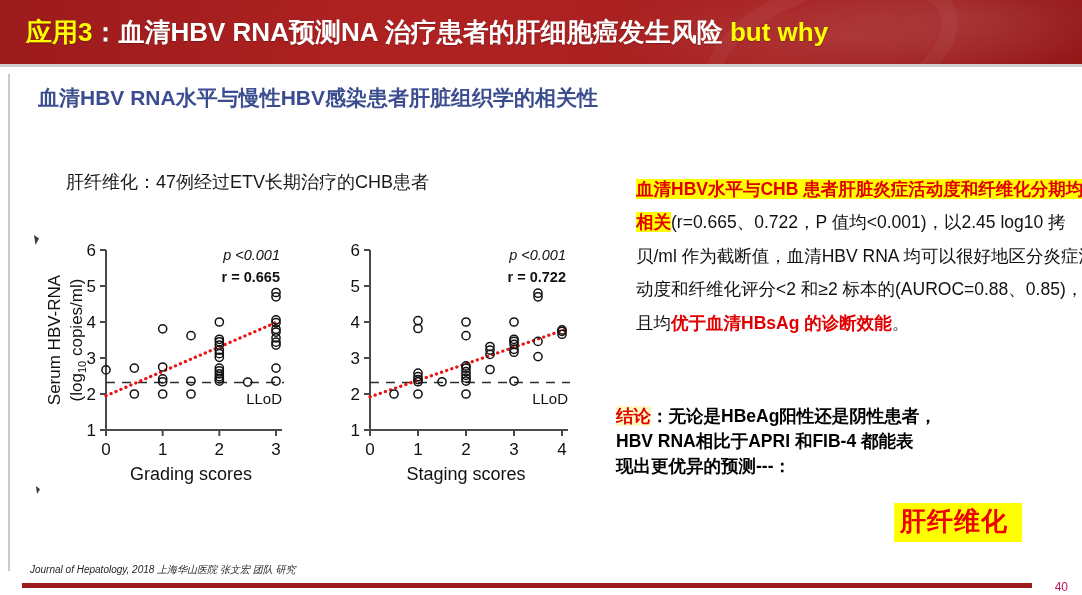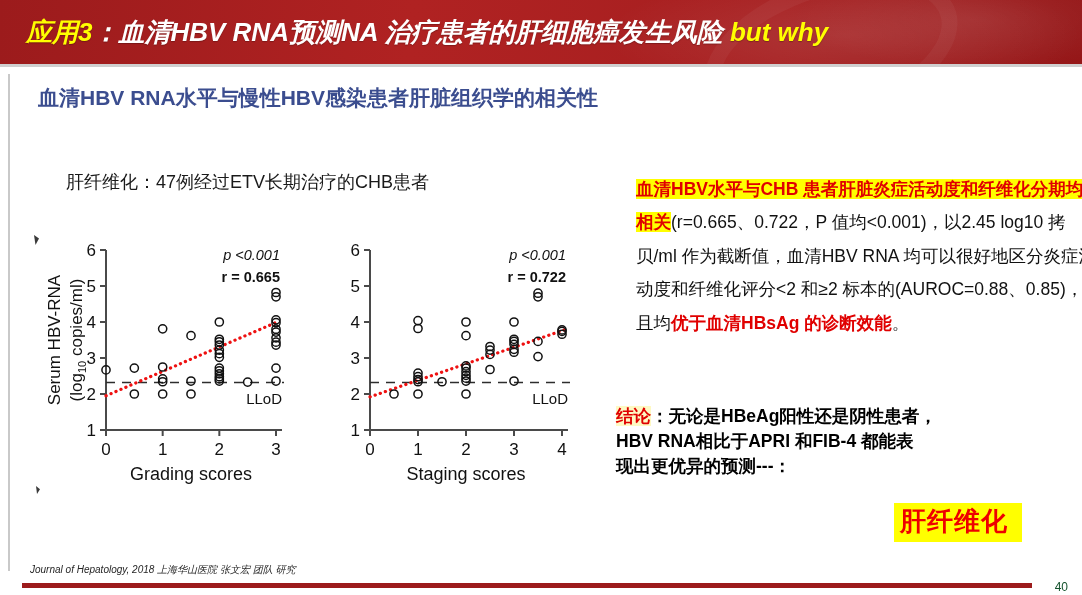--- a/index.html
+++ b/index.html
@@ -19,21 +19,20 @@
   
   #header-bar {
     position: absolute; left: 0; top: 0; width: 1082px; height: 64px;
     background: #ab1f20;
     background-image:
       radial-gradient(ellipse 340px 90px at 78% 55%, rgba(255,255,255,0.10), rgba(255,255,255,0) 70%),
       radial-gradient(ellipse 260px 70px at 90% 30%, rgba(255,255,255,0.08), rgba(255,255,255,0) 70%),
       linear-gradient(95deg, #9c1b1c 0%, #b02222 38%, #a61f20 72%, #951718 100%);
     display: flex; align-items: center;
     overflow: hidden;
-    font-style: italic;
   }
   #header-bar::after {
     content: ""; position: absolute; right: 120px; top: -20px;
     width: 230px; height: 110px; border-radius: 50%;
     border: 16px solid rgba(255,255,255,0.045);
     transform: rotate(-18deg);
   }
   #slide-title {
     position: relative; z-index: 2;
     margin-left: 26px; white-space: nowrap;
@@ -96,21 +95,21 @@
   #footer-citation {
     position: absolute; left: 30px; top: 563px;
     font-size: 10px; font-style: italic; color: #262626; white-space: nowrap;
   }
   #footer-bar {
     position: absolute; left: 22px; top: 583px; width: 1010px; height: 5px;
     background: #9c1b1c;
   }
   #page-number {
     position: absolute; right: 14px; top: 580px;
-    font-size: 12px; color: #14532d;
+    font-size: 12px; color: #be185d;
   }
   
   .stray { position: absolute; background: #3a3a3a; }
 </style>
 </head>
 <body>
 
 <div id="slide">
 
   <div id="header-bar">

